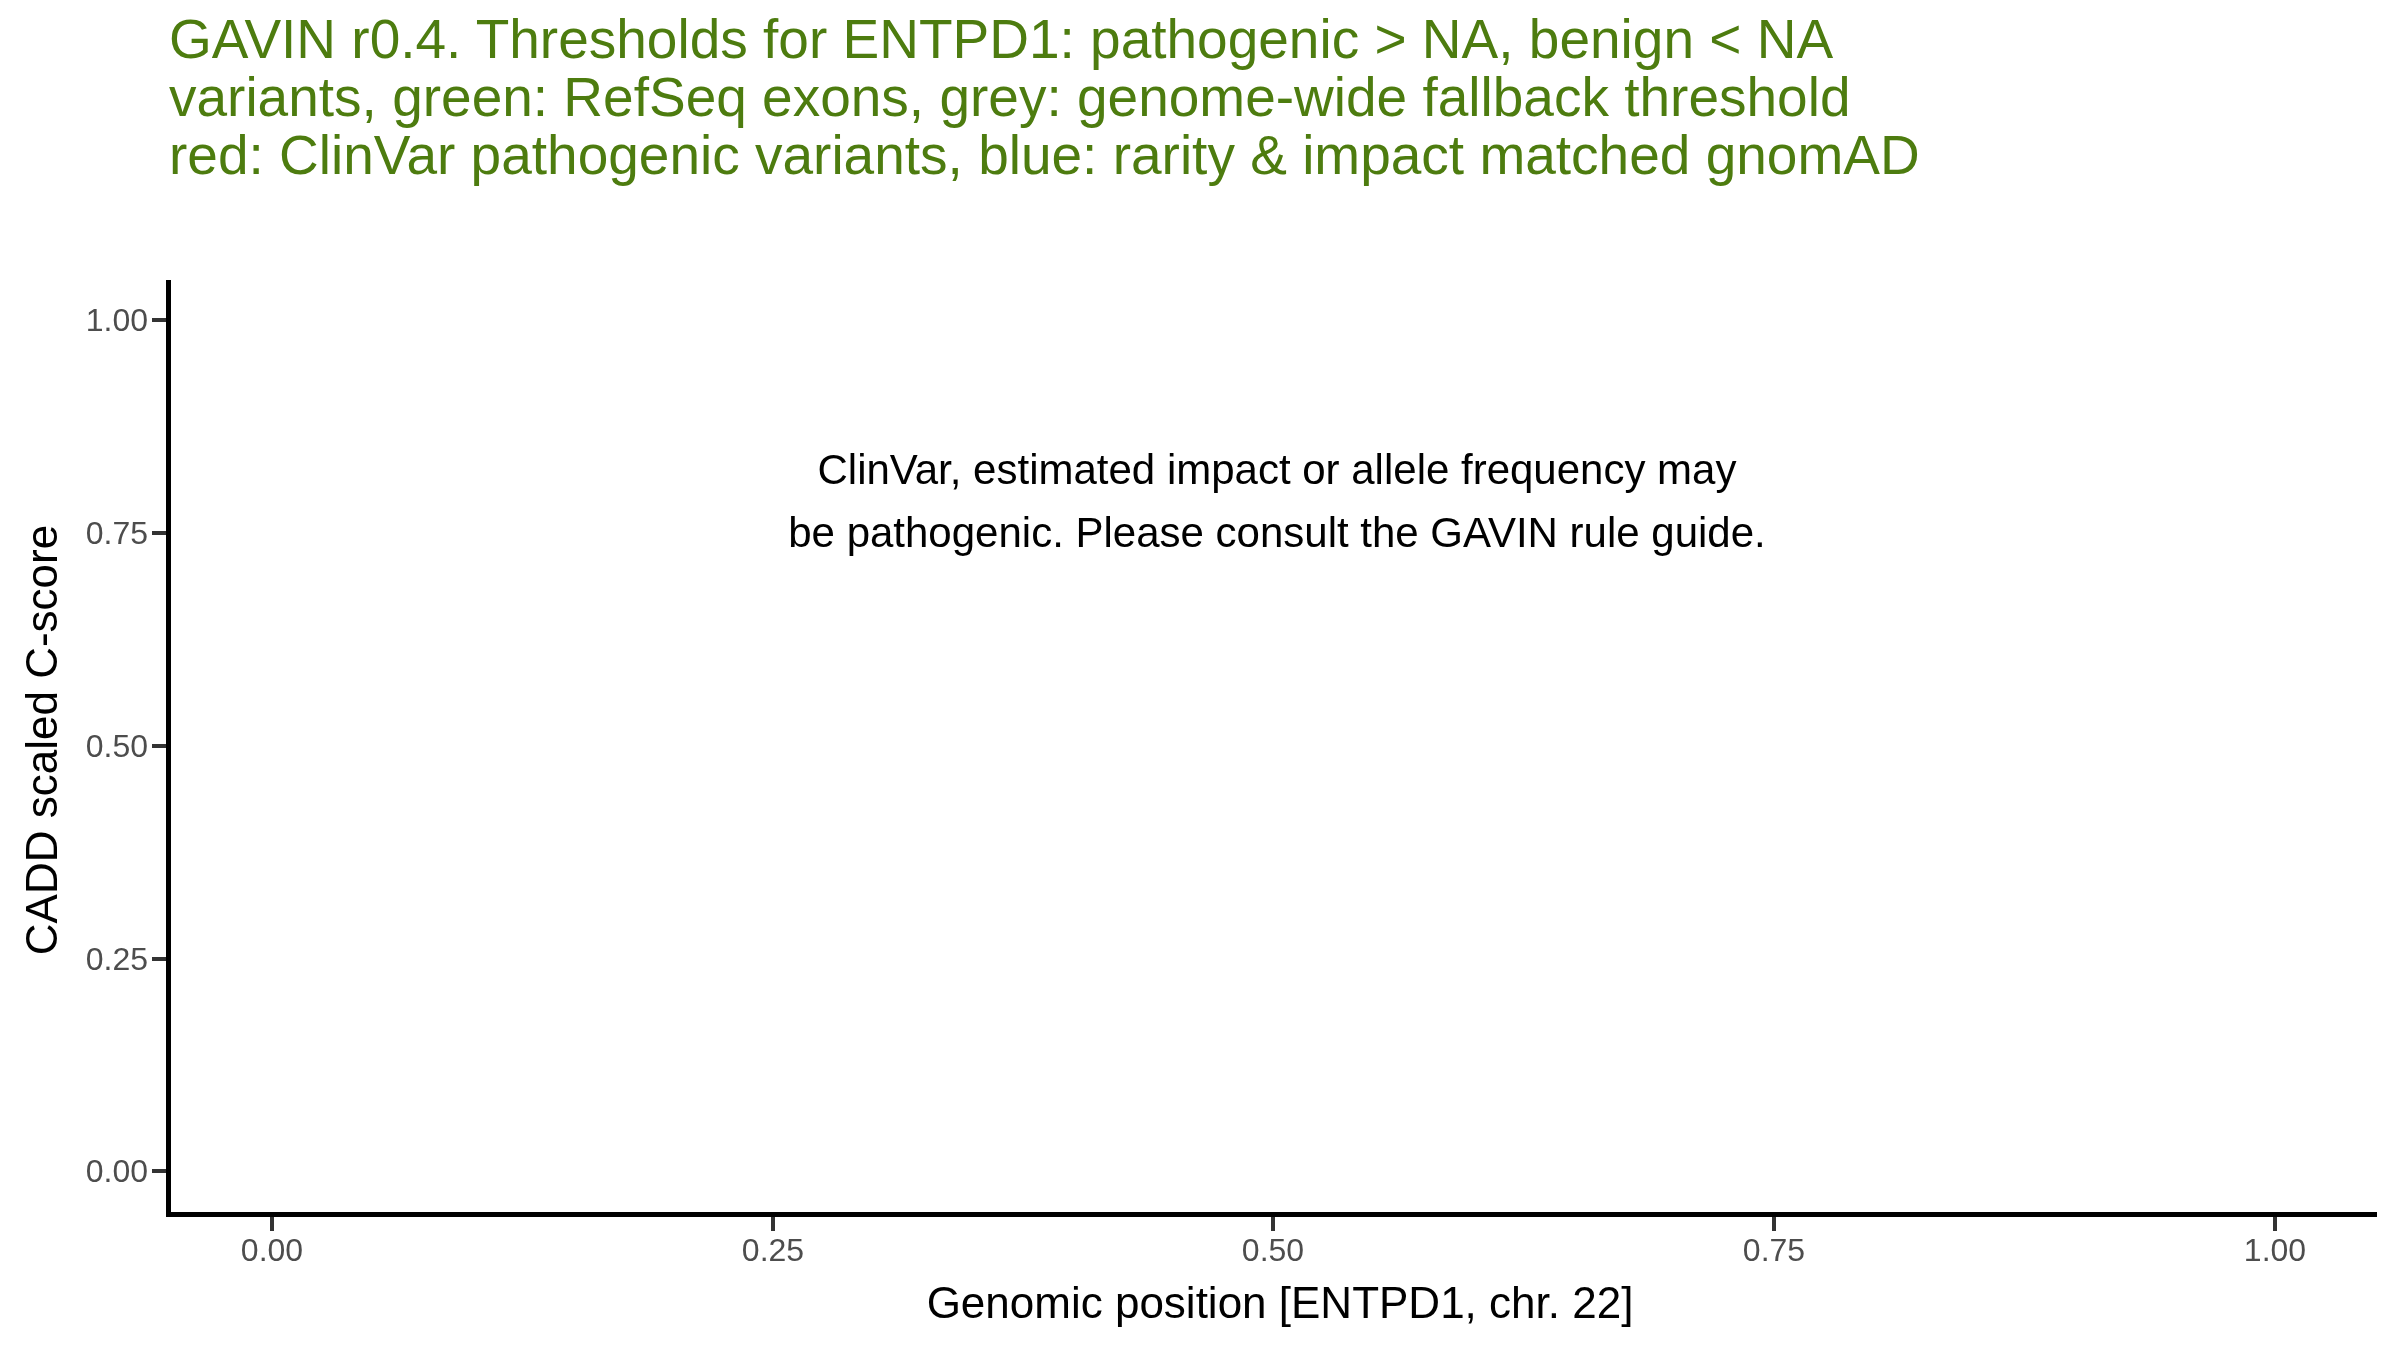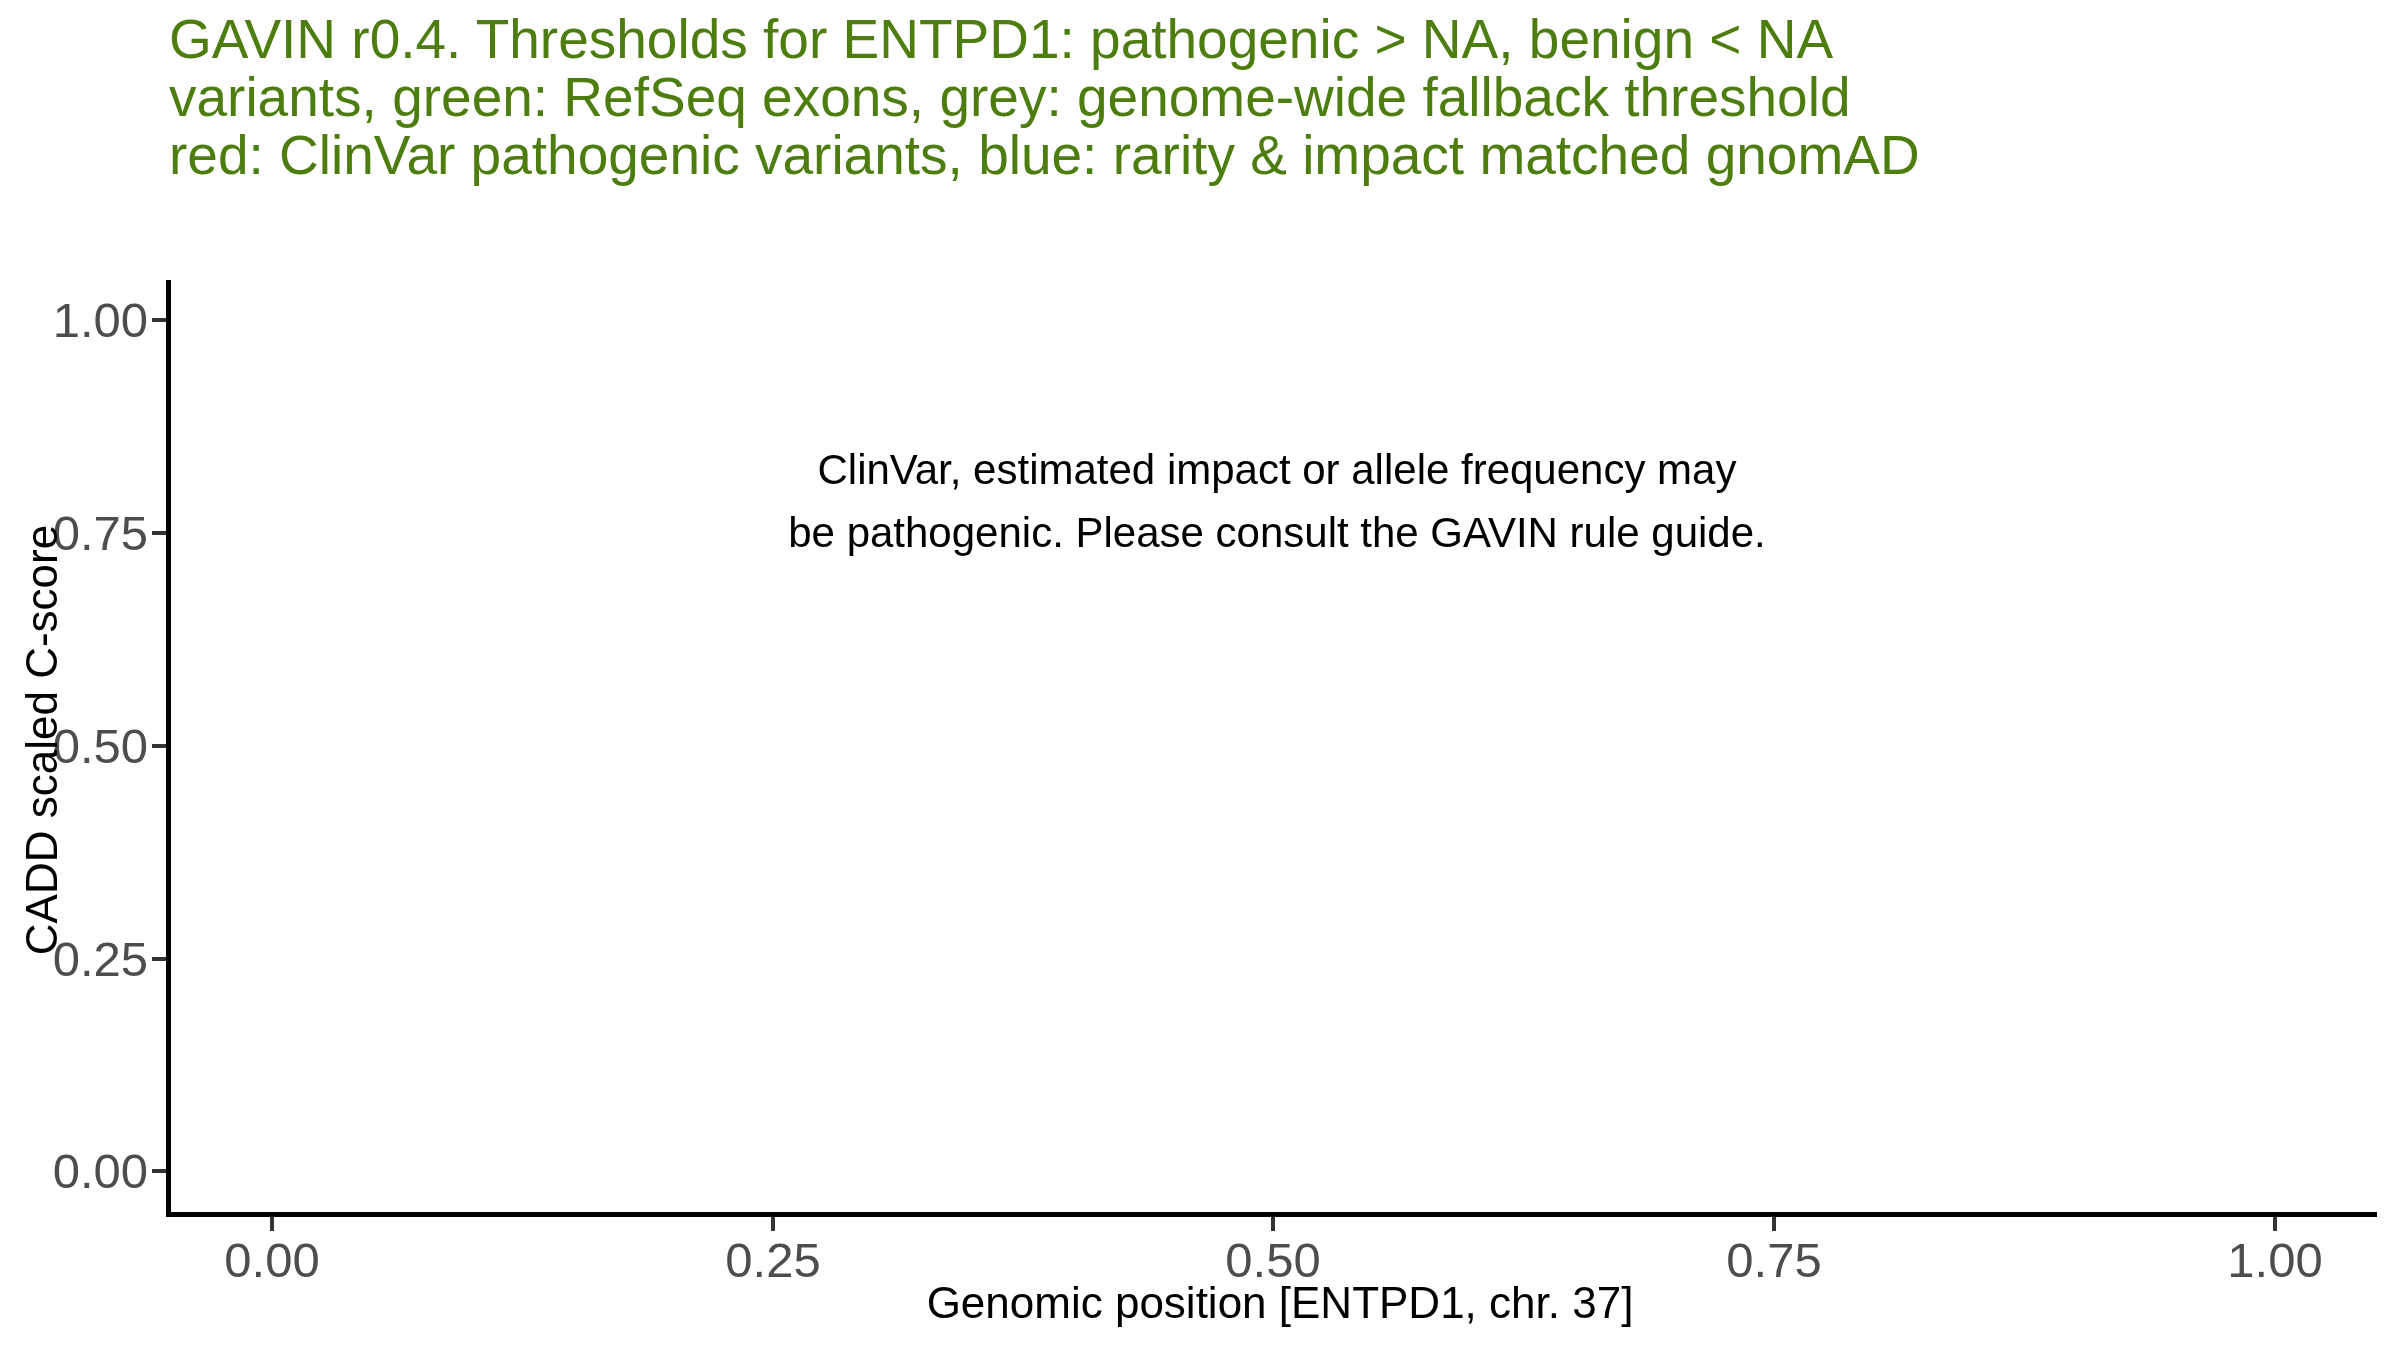--- a/index.html
+++ b/index.html
@@ -39,21 +39,21 @@
     width: 2211px; height: 5px;
   }
 
   
   .tick-mark { background: #333333; }
   .y-tick-mark { left: 152px; width: 14px; height: 4px; }
   .x-tick-mark { top: 1217px; width: 4px; height: 14px; }
 
   
   .tick-label {
-    font-size: 49px;
+    font-size: 32px;
     color: #4d4d4d;
     white-space: nowrap;
   }
   .y-tick-label {
     right: 2252px;
     transform: translateY(-50%);
   }
   .x-tick-label {
     top: 1232px;
     transform: translateX(-50%);
@@ -124,21 +124,21 @@
   <div class="abs tick-mark x-tick-mark" style="left:1271px"></div>
   <div class="abs tick-mark x-tick-mark" style="left:1772px"></div>
   <div class="abs tick-mark x-tick-mark" style="left:2273px"></div>
 
   <div class="abs tick-label x-tick-label" style="left:272px">0.00</div>
   <div class="abs tick-label x-tick-label" style="left:773px">0.25</div>
   <div class="abs tick-label x-tick-label" style="left:1273px">0.50</div>
   <div class="abs tick-label x-tick-label" style="left:1774px">0.75</div>
   <div class="abs tick-label x-tick-label" style="left:2275px">1.00</div>
 
-  <div id="x-axis-title" class="abs">Genomic position [ENTPD1, chr. 37]</div>
+  <div id="x-axis-title" class="abs">Genomic position [ENTPD1, chr. 22]</div>
   <div id="y-axis-title-anchor" class="abs">
     <div id="y-axis-title">CADD scaled C-score</div>
   </div>
 
   <div id="plot-annotation" class="abs">
     <div>ClinVar, estimated impact or allele frequency may</div>
     <div>be pathogenic. Please consult the GAVIN rule guide.</div>
   </div>
 
 </div>

